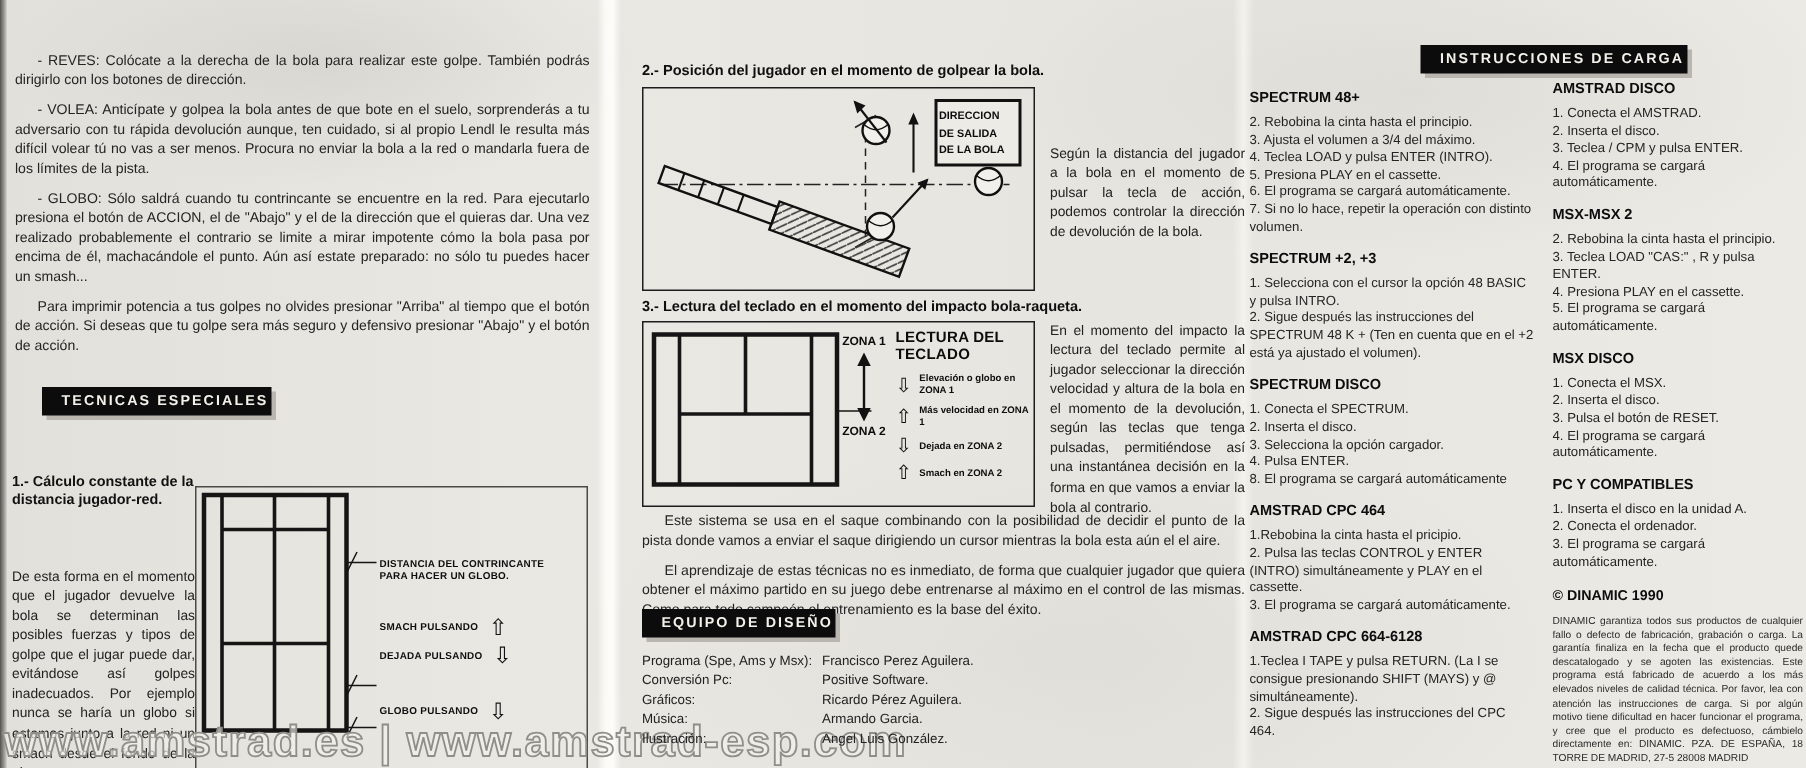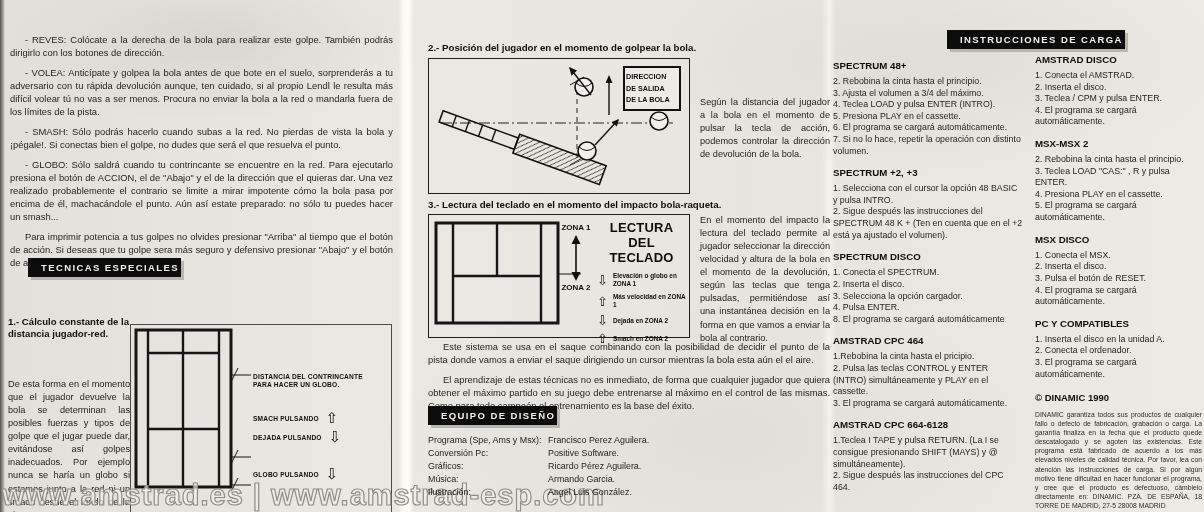--- a/index.html
+++ b/index.html
@@ -59,21 +59,21 @@
   .t3{left:428px;top:199px;width:340px;}
   .box2{position:absolute;left:428px;top:58px;width:260px;height:134px;border:1.5px solid #1d1d1d;}
   .box3{position:absolute;left:428px;top:214px;width:260px;height:122px;border:1.5px solid #1d1d1d;}
   .direccion-box{position:absolute;left:194px;top:7px;width:52px;border:2px solid #111;
     text-align:left;font-size:7.2px;font-weight:bold;line-height:1.6;padding:3px 1px;color:#0d0d0d;
     background:rgba(238,236,230,.8);}
   .direccion-box span{display:block;}
   .zona-col{position:absolute;left:130px;top:8px;width:34px;text-align:center;
     font-size:8px;font-weight:bold;line-height:1.2;color:#0d0d0d;}
   .legend{position:absolute;left:168px;top:5px;width:89px;}
-  .legend-title{font-size:13px;font-weight:bold;color:#0c0c0c;margin:0 0 7px 0;letter-spacing:.2px;text-align:center;}
+  .legend-title{font-size:10px;font-weight:bold;color:#0c0c0c;margin:0 0 7px 0;letter-spacing:.2px;}
   .legend-row{display:flex;align-items:center;margin-bottom:5px;}
   .legend-row .glyph{font-size:13px;margin:0 5px 0 0;}
   .legend-row .lbl{font-size:6.4px;font-weight:bold;line-height:1.25;color:#0d0d0d;}
   .side-text{position:absolute;width:130px;font-size:9.2px;line-height:1.42;text-align:justify;}
   .s2{left:700px;top:52px;margin-top:44px;}
   .s3{left:700px;top:214px;}
   .mid-paras{position:absolute;left:428px;top:341px;width:402px;}
   .tag-equipo{position:absolute;left:428px;top:406px;}
   .credits{position:absolute;left:428px;top:434px;width:310px;font-size:8.9px;line-height:1.45;}
   .credit-row{display:flex;}
@@ -97,21 +97,20 @@
 
 <div class="scan">
   <div class="edge-left"></div>
   <div class="gutter"></div>
   <div class="gutter2"></div>
 
   <div class="lp-paras">
 
       <p class="para">- REVES: Colócate a la derecha de la bola para realizar este golpe. También podrás dirigirlo con los botones de dirección.</p>
       <p class="para">- VOLEA: Anticípate y golpea la bola antes de que bote en el suelo, sorprenderás a tu adversario con tu rápida devolución aunque, ten cuidado, si al propio Lendl le resulta más difícil volear tú no vas a ser menos. Procura no enviar la bola a la red o mandarla fuera de los límites de la pista.</p>
-      <p class="para">- SMASH: Sólo podrás hacerlo cuando subas a la red. No pierdas de vista la bola y ¡pégale!. Si conectas bien el golpe, no dudes que será el que resuelva el punto.</p>
       <p class="para">- GLOBO: Sólo saldrá cuando tu contrincante se encuentre en la red. Para ejecutarlo presiona el botón de ACCION, el de "Abajo" y el de la dirección que el quieras dar. Una vez realizado probablemente el contrario se limite a mirar impotente cómo la bola pasa por encima de él, machacándole el punto. Aún así estate preparado: no sólo tu puedes hacer un smash...</p>
       <p class="para">Para imprimir potencia a tus golpes no olvides presionar "Arriba" al tiempo que el botón de acción. Si deseas que tu golpe sera más seguro y defensivo presionar "Abajo" y el botón de acción.</p>
     </div>
 
   <div class="black-tag tag-tecnicas">TECNICAS ESPECIALES</div>
 
 
   <div class="tech-title">1.- Cálculo constante de la distancia jugador-red.</div>
   <div class="tech-body">De esta forma en el momento que el jugador devuelve la bola se determinan las posibles fuerzas y tipos de golpe que el jugar puede dar, evitándose así golpes inadecuados. Por ejemplo nunca se haría un globo si estamos junto a la red ni un smach desde el fondo de la pista.</div>
 

